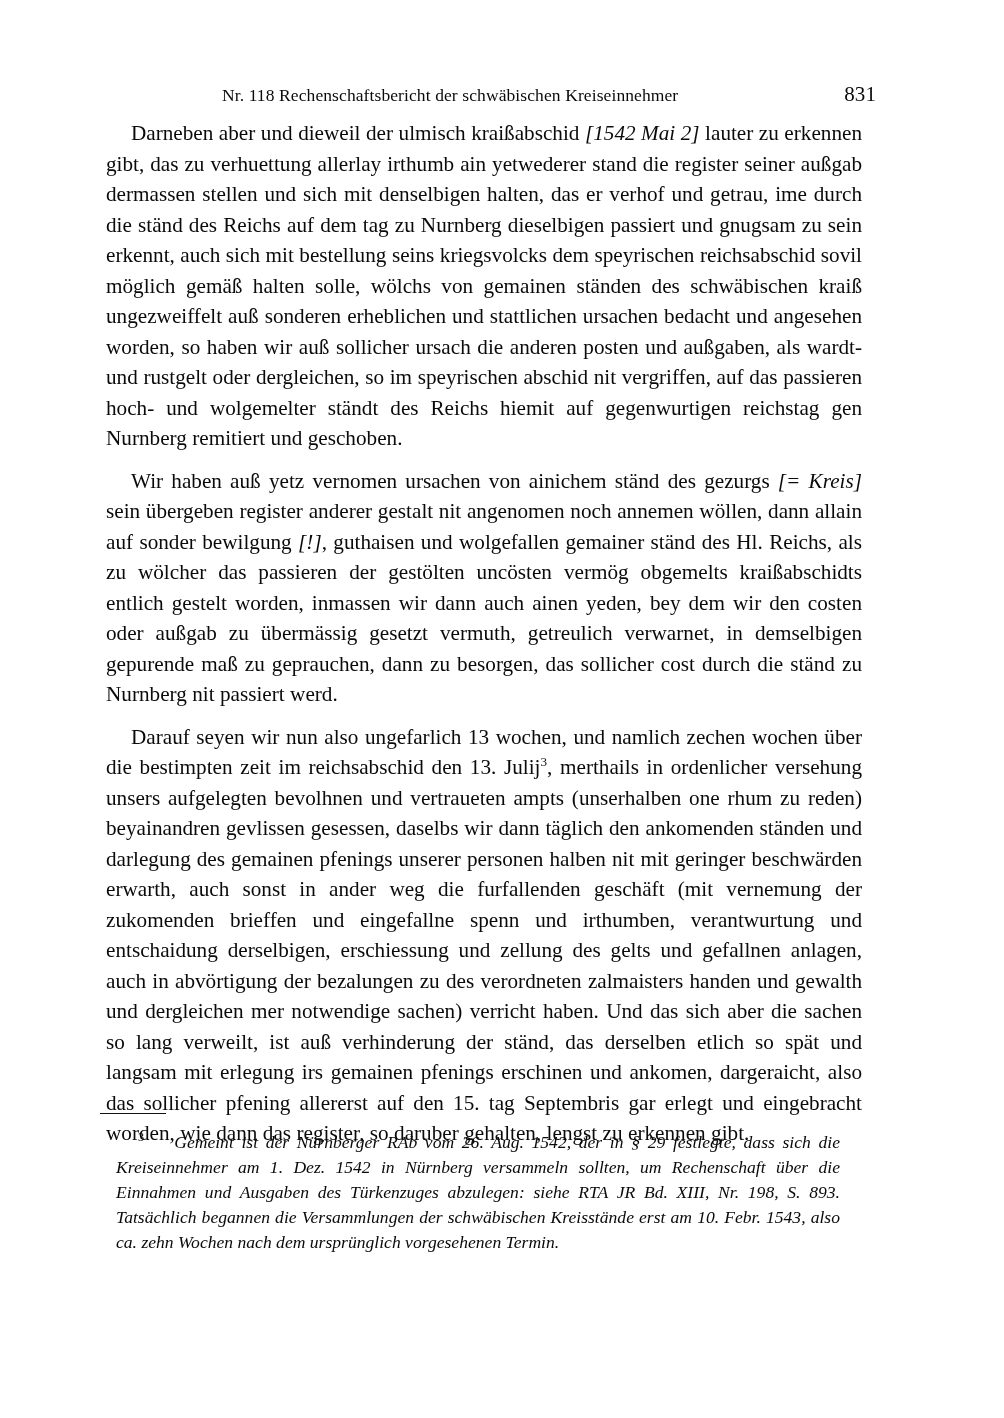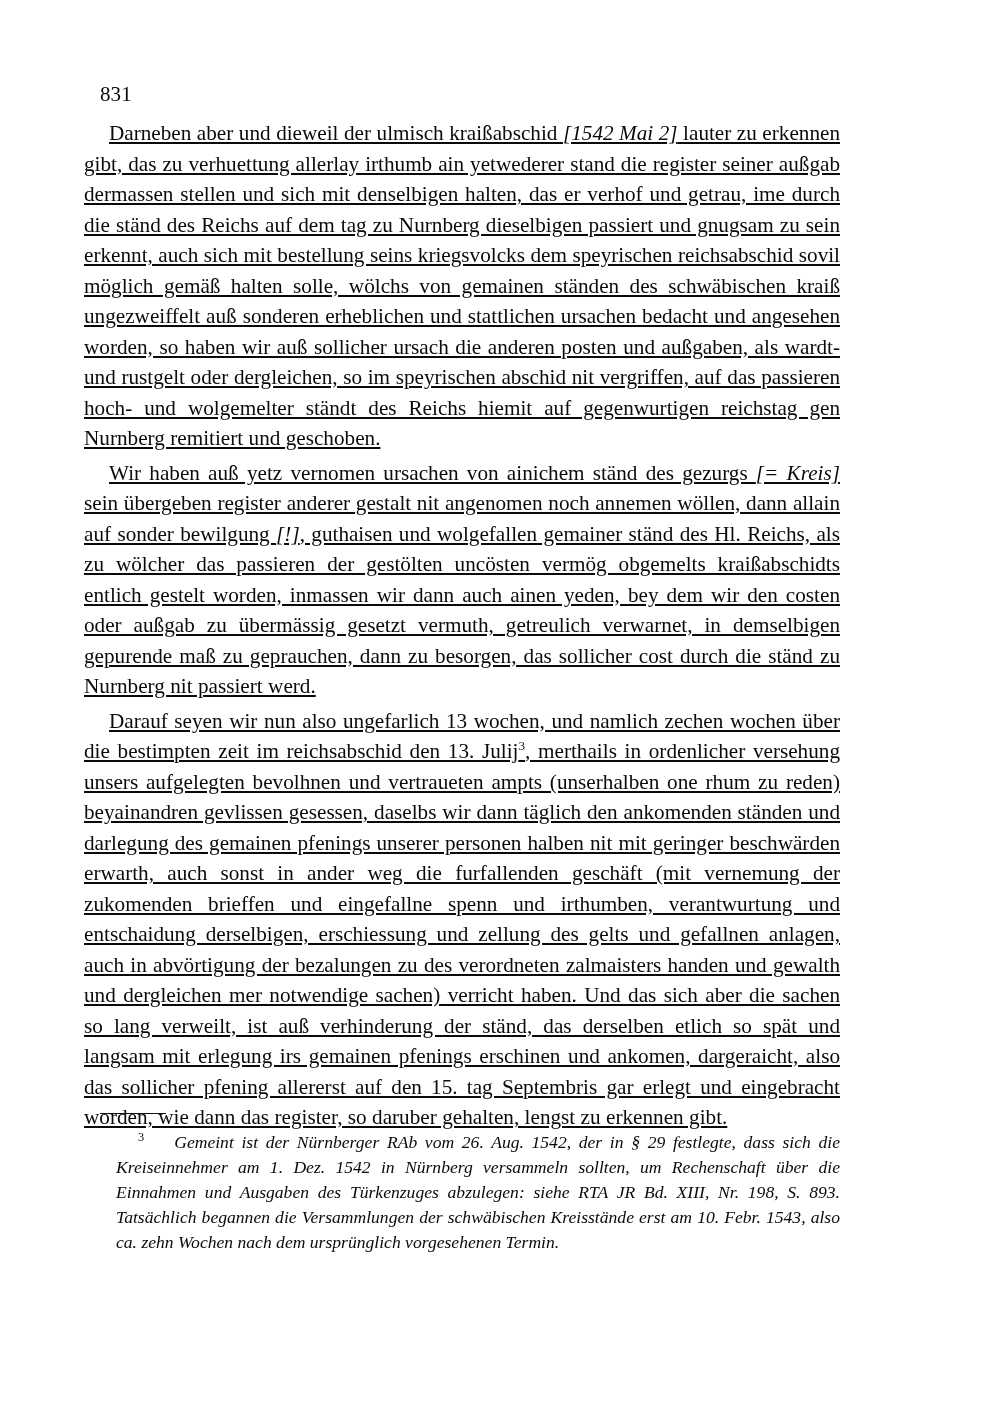--- a/index.html
+++ b/index.html
@@ -37,36 +37,35 @@
   }
   .running-head-folio {
     flex: 0 0 auto;
     font-size: 21px;
     margin-right: 28px;
   }
 
   
   .body-block {
     position: absolute;
-    left: 84px;
+    left: 106px;
     top: 118px;
     width: 756px;
-    text-decoration: underline;
   }
   p.para {
     margin: 0;
     text-align: justify;
     text-justify: inter-word;
     font-size: 21.2px;
     line-height: 30.5px;
     text-indent: 25px;
     hyphens: none;
     word-spacing: 0.1px;
   }
-  p.para + p.para { margin-top: 4px; }
+  p.para + p.para { margin-top: 12px; }
   .ital { font-style: italic; }
   sup.fn-ref {
     font-size: 0.62em;
     vertical-align: super;
     line-height: 0;
   }
 
   
   .footnote-area {
     position: absolute;
@@ -97,20 +96,21 @@
     margin-left: 22px;
     margin-right: 30px;
   }
 </style>
 </head>
 <body>
 
 <div class="page">
 
   <div class="running-head">
+    <span class="running-head-title">Nr. 118 Rechenschaftsbericht der schwäbischen Kreiseinnehmer</span>
     <span class="running-head-folio">831</span>
   </div>
 
   <div class="body-block">
     <p class="para" id="para-1"><span>Darneben aber und dieweil der ulmisch kraißabschid </span><span class="ital">[1542 Mai 2]</span><span> lauter zu erkennen gibt, das zu verhuettung allerlay irthumb ain yetwederer stand die register seiner außgab dermassen stellen und sich mit denselbigen halten, das er verhof und getrau, ime durch die ständ des Reichs auf dem tag zu Nurnberg dieselbigen passiert und gnugsam zu sein erkennt, auch sich mit bestellung seins kriegsvolcks dem speyrischen reichsabschid sovil möglich gemäß halten solle, wölchs von gemainen ständen des schwäbischen kraiß ungezweiffelt auß sonderen erheblichen und stattlichen ursachen bedacht und angesehen worden, so haben wir auß sollicher ursach die anderen posten und außgaben, als wardt- und rustgelt oder dergleichen, so im speyrischen abschid nit vergriffen, auf das passieren hoch- und wolgemelter ständt des Reichs hiemit auf gegenwurtigen reichstag gen Nurnberg remitiert und geschoben.</span></p>
     <p class="para" id="para-2"><span>Wir haben auß yetz vernomen ursachen von ainichem ständ des gezurgs </span><span class="ital">[= Kreis]</span><span> sein übergeben register anderer gestalt nit angenomen noch annemen wöllen, dann allain auf sonder bewilgung </span><span class="ital">[!]</span><span>, guthaisen und wolgefallen gemainer ständ des Hl. Reichs, als zu wölcher das passieren der gestölten uncösten vermög obgemelts kraißabschidts entlich gestelt worden, inmassen wir dann auch ainen yeden, bey dem wir den costen oder außgab zu übermässig gesetzt vermuth, getreulich verwarnet, in demselbigen gepurende maß zu geprauchen, dann zu besorgen, das sollicher cost durch die ständ zu Nurnberg nit passiert werd.</span></p>
     <p class="para" id="para-3"><span>Darauf seyen wir nun also ungefarlich 13 wochen, und namlich zechen wochen über die bestimpten zeit im reichsabschid den 13. Julij</span><sup class="fn-ref">3</sup><span>, merthails in ordenlicher versehung unsers aufgelegten bevolhnen und vertraueten ampts (unserhalben one rhum zu reden) beyainandren gevlissen gesessen, daselbs wir dann täglich den ankomenden ständen und darlegung des gemainen pfenings unserer personen halben nit mit geringer beschwärden erwarth, auch sonst in ander weg die furfallenden geschäft (mit vernemung der zukomenden brieffen und eingefallne spenn und irthumben, verantwurtung und entschaidung derselbigen, erschiessung und zellung des gelts und gefallnen anlagen, auch in abvörtigung der bezalungen zu des verordneten zalmaisters handen und gewalth und dergleichen mer notwendige sachen) verricht haben. Und das sich aber die sachen so lang verweilt, ist auß verhinderung der ständ, das derselben etlich so spät und langsam mit erlegung irs gemainen pfenings erschinen und ankomen, dargeraicht, also das sollicher pfening allererst auf den 15. tag Septembris gar erlegt und eingebracht worden, wie dann das register, so daruber gehalten, lengst zu erkennen gibt.</span></p>
   </div>
 
   <div class="footnote-area">

